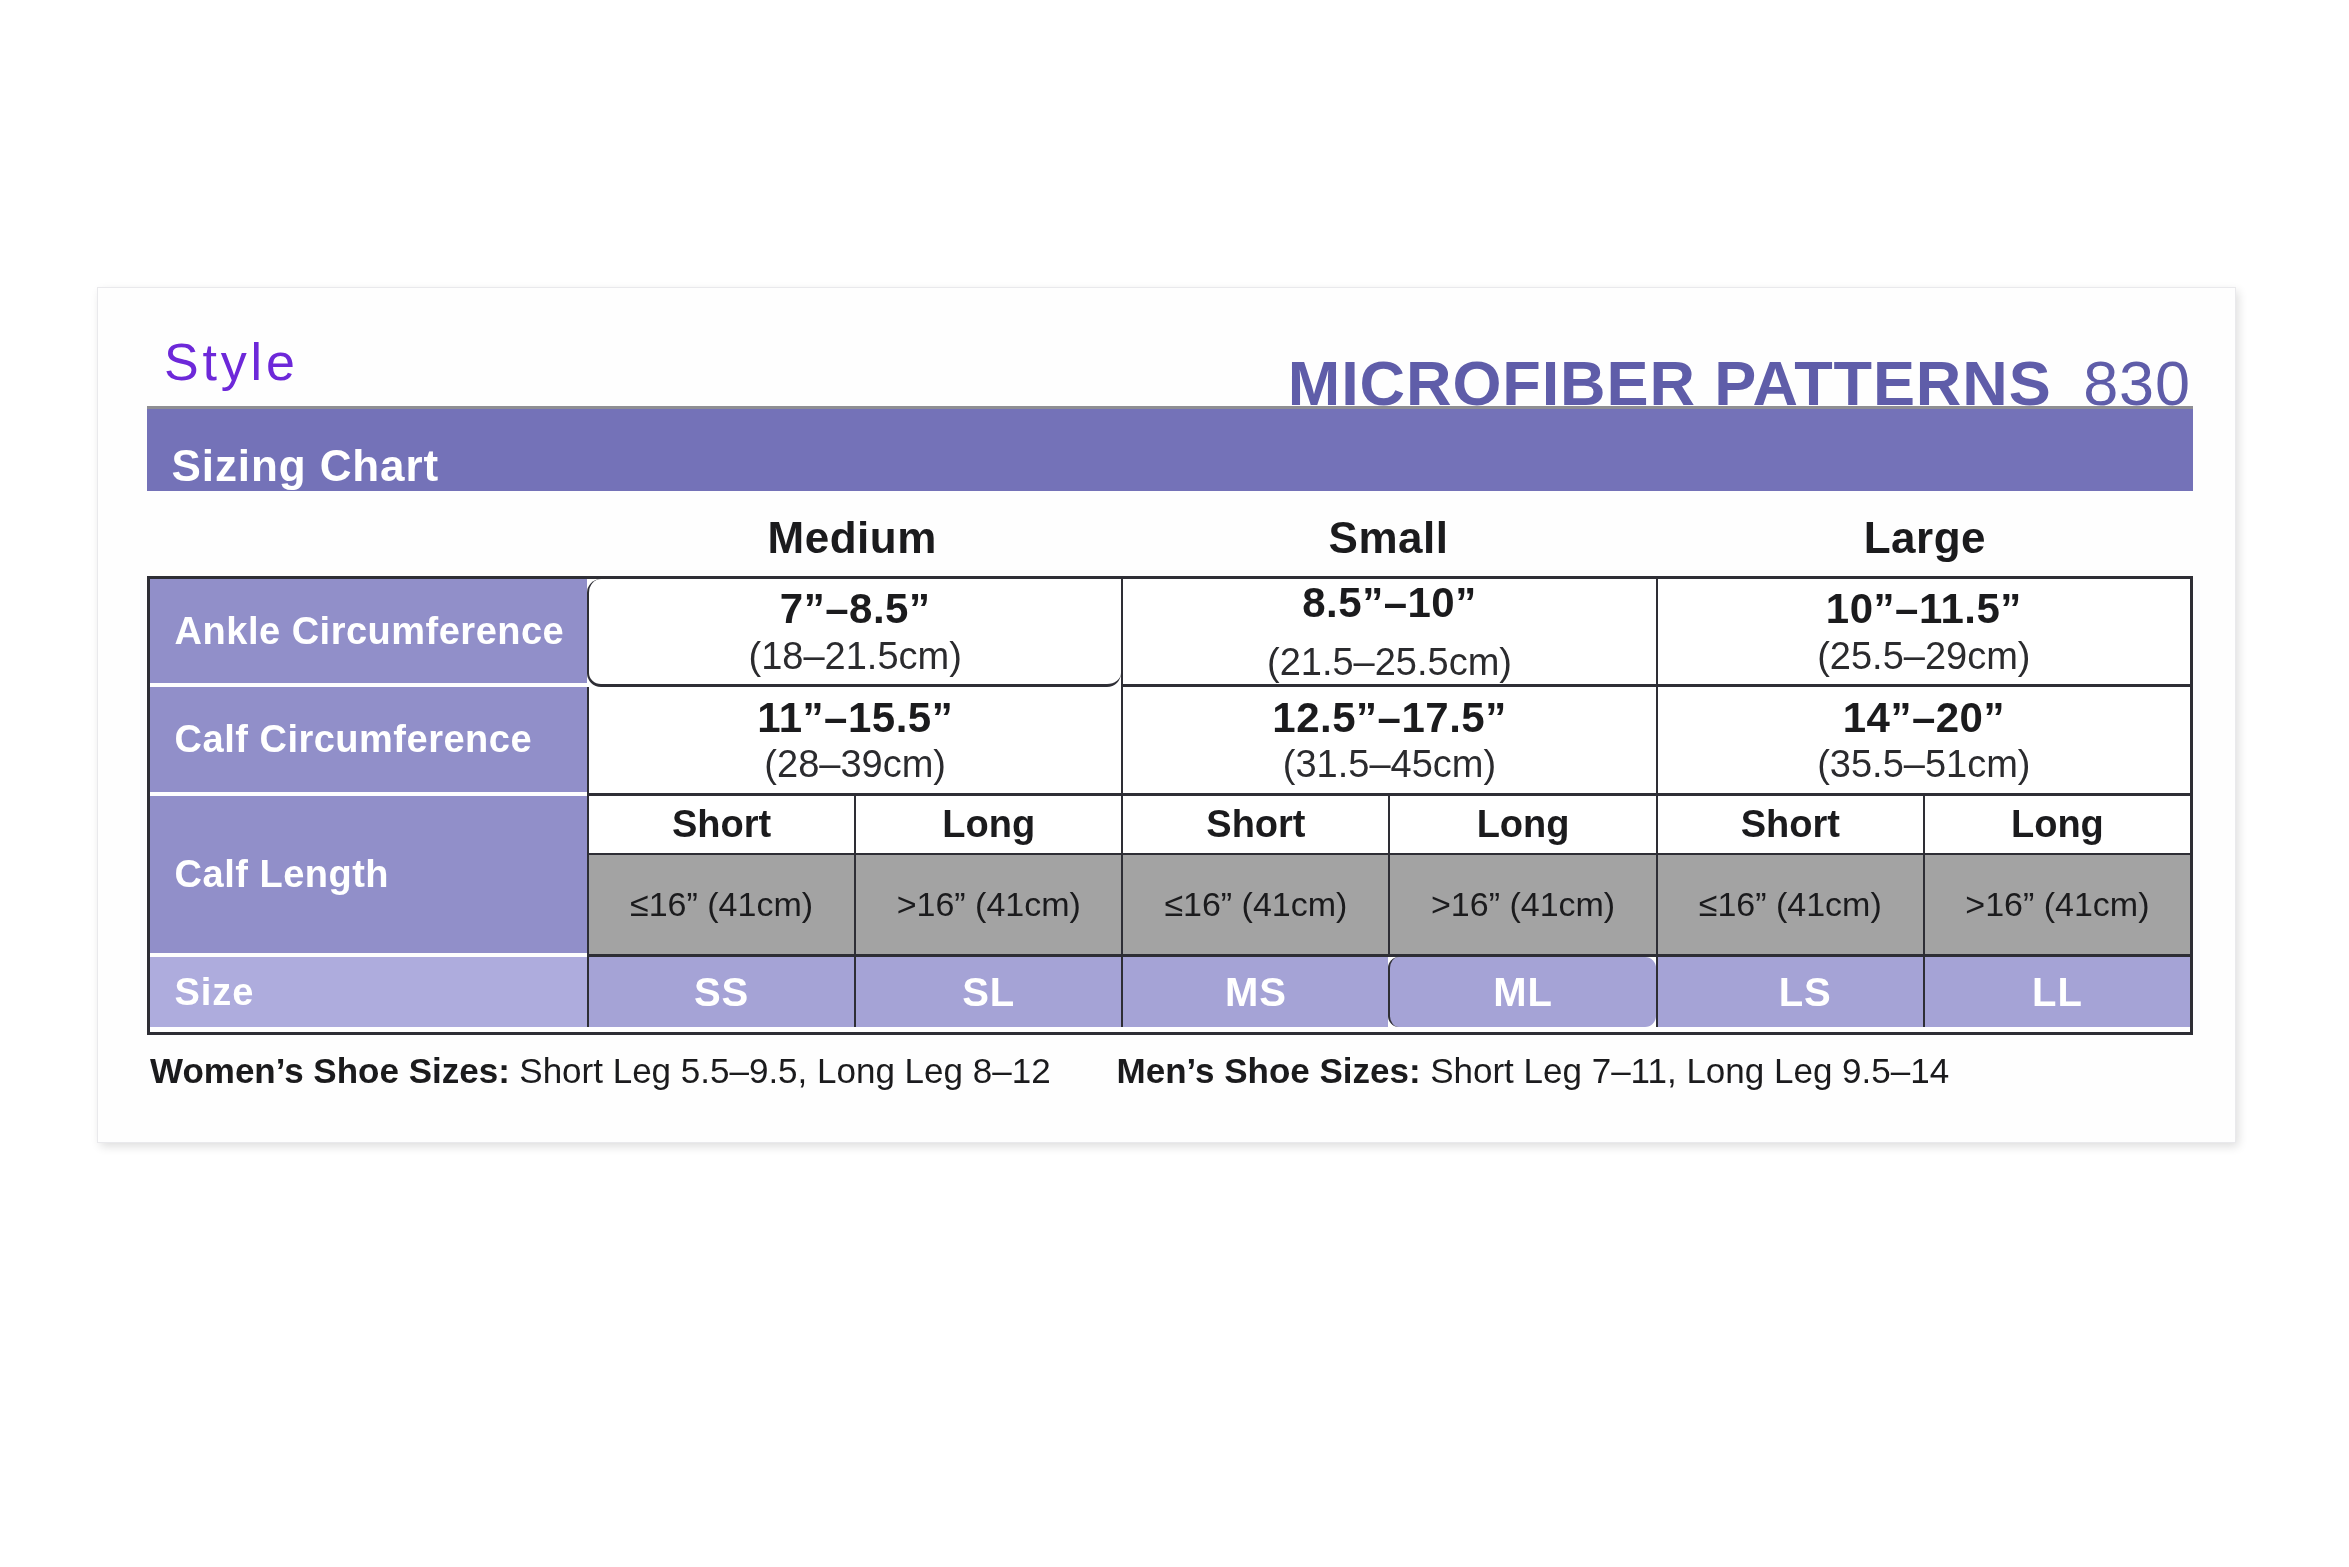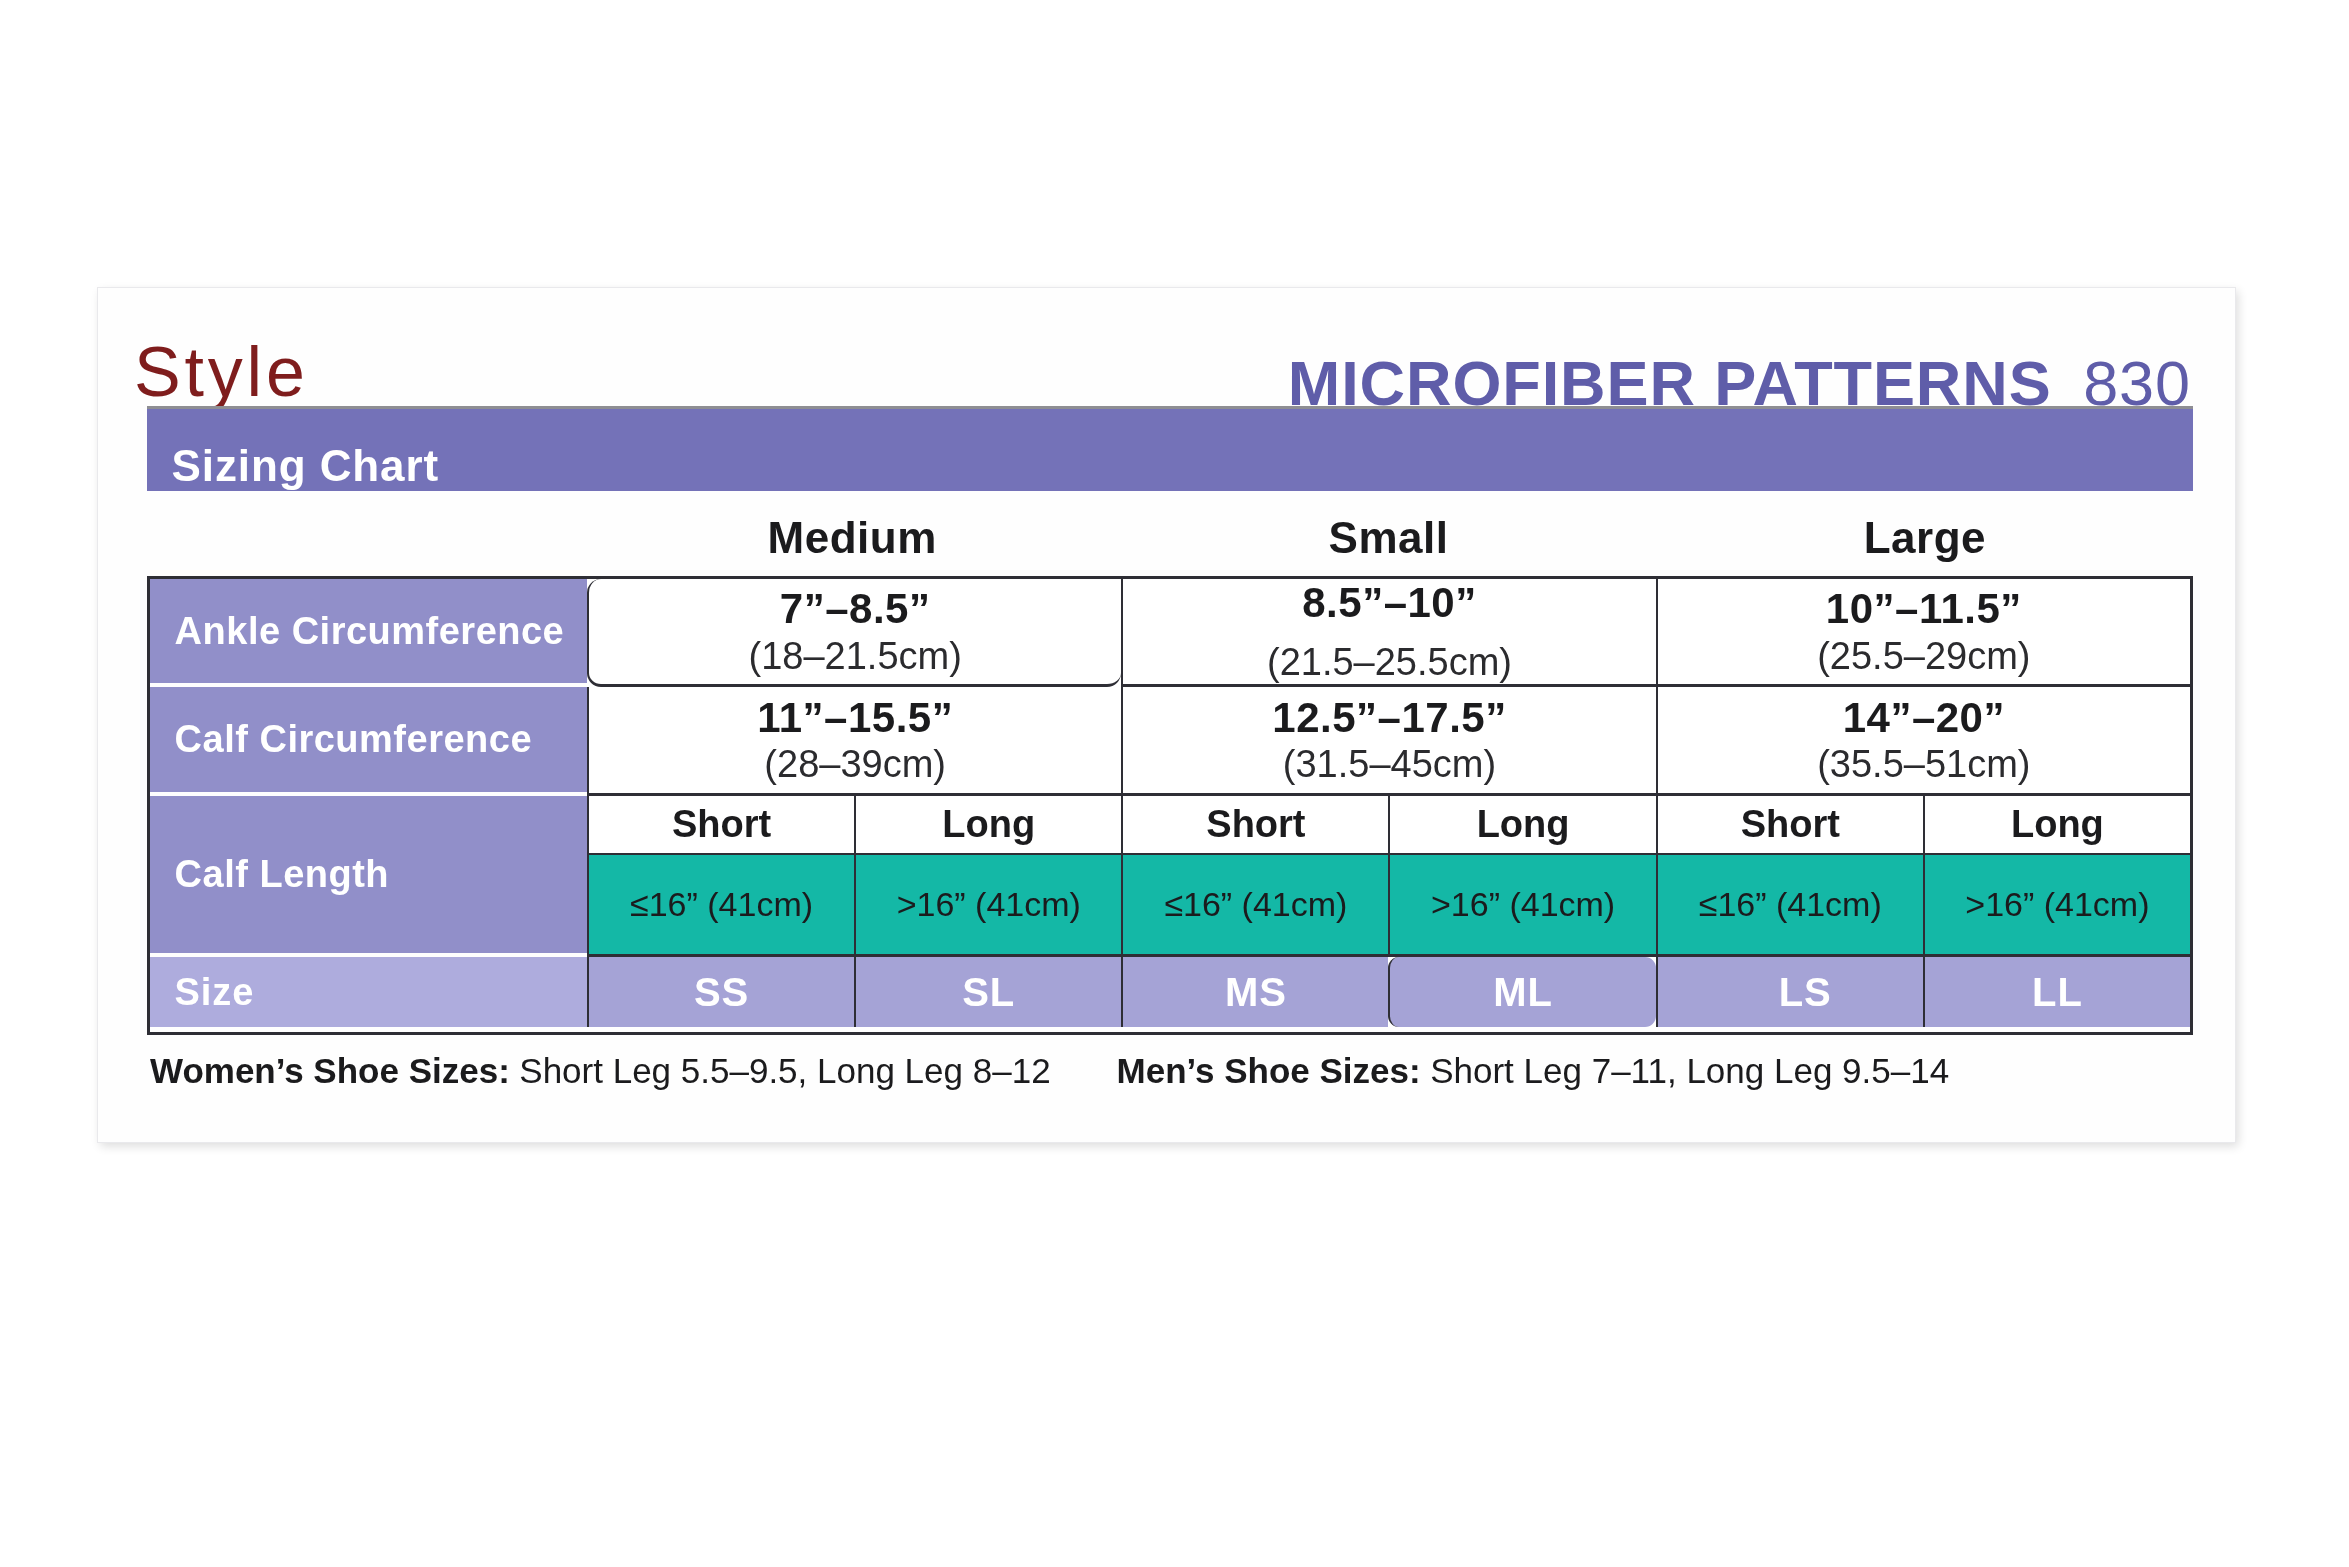--- a/index.html
+++ b/index.html
@@ -15,24 +15,24 @@
     position:absolute;
     left:97px;top:287px;
     width:2139px;height:856px;
     background:#fefefe;
     border:0.9px solid #e9e9ec;
     box-shadow:2.8px 3.8px 9.5px rgba(0,0,0,0.14);
     box-sizing:border-box;
   }
   
   .style-label{
-    position:absolute;left:36px;top:44px;
-    font-size:70px;font-weight:300;
+    position:absolute;left:66px;top:44px;
+    font-size:52px;font-weight:300;
     letter-spacing:3.8px;
-    color:#7f1d1d;
+    color:#6d28d9;
   }
   .product-title{
     position:absolute;right:44px;top:59px;
     font-size:63px;
     color:#5f5da9;
     white-space:nowrap;
     letter-spacing:0.9px;
   }
   .product-name{font-weight:800;}
   .product-number{font-weight:300;margin-left:13.2px;}
@@ -97,21 +97,21 @@
   }
   .dcell .in{font-size:42px;font-weight:700;color:#1b1b1d;letter-spacing:0.5px;}
   .dcell .cm{font-size:38px;font-weight:400;color:#2b2b2e;}
   .shead{
     background:#ffffff;
     border-left:2.8px solid #2e2e35;
     border-bottom:2.8px solid #2e2e35;
     font-size:38px;font-weight:700;color:#1b1b1d;
   }
   .vcell{
-    background:#14b8a6;
+    background:#a3a3a3;
     border-left:2.8px solid #2e2e35;
     border-bottom:3.8px solid #2e2e35;
     font-size:34px;font-weight:400;color:#1b1b1d;
   }
   .scell{
     background:#a5a3d6;
     border-left:2.8px solid #2e2e35;
     color:#ffffff;font-size:40px;font-weight:700;
     letter-spacing:0.9px;
   }

